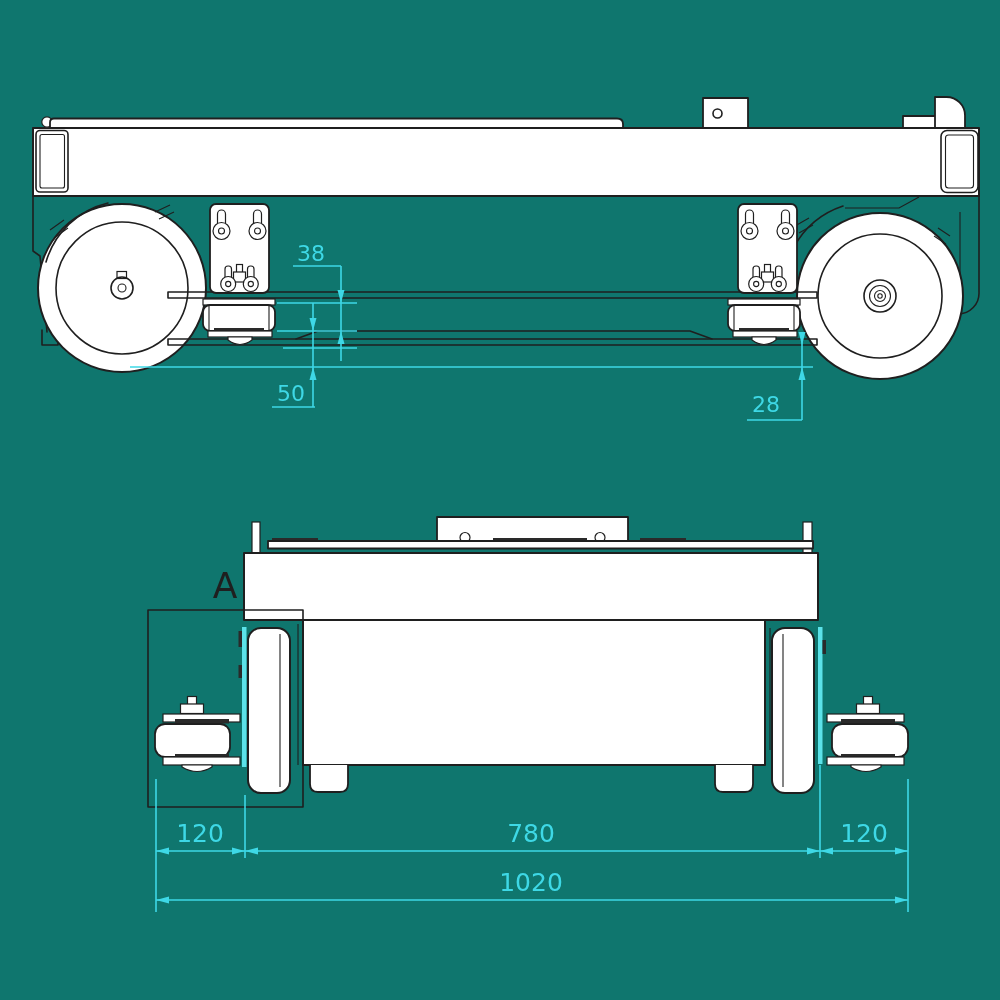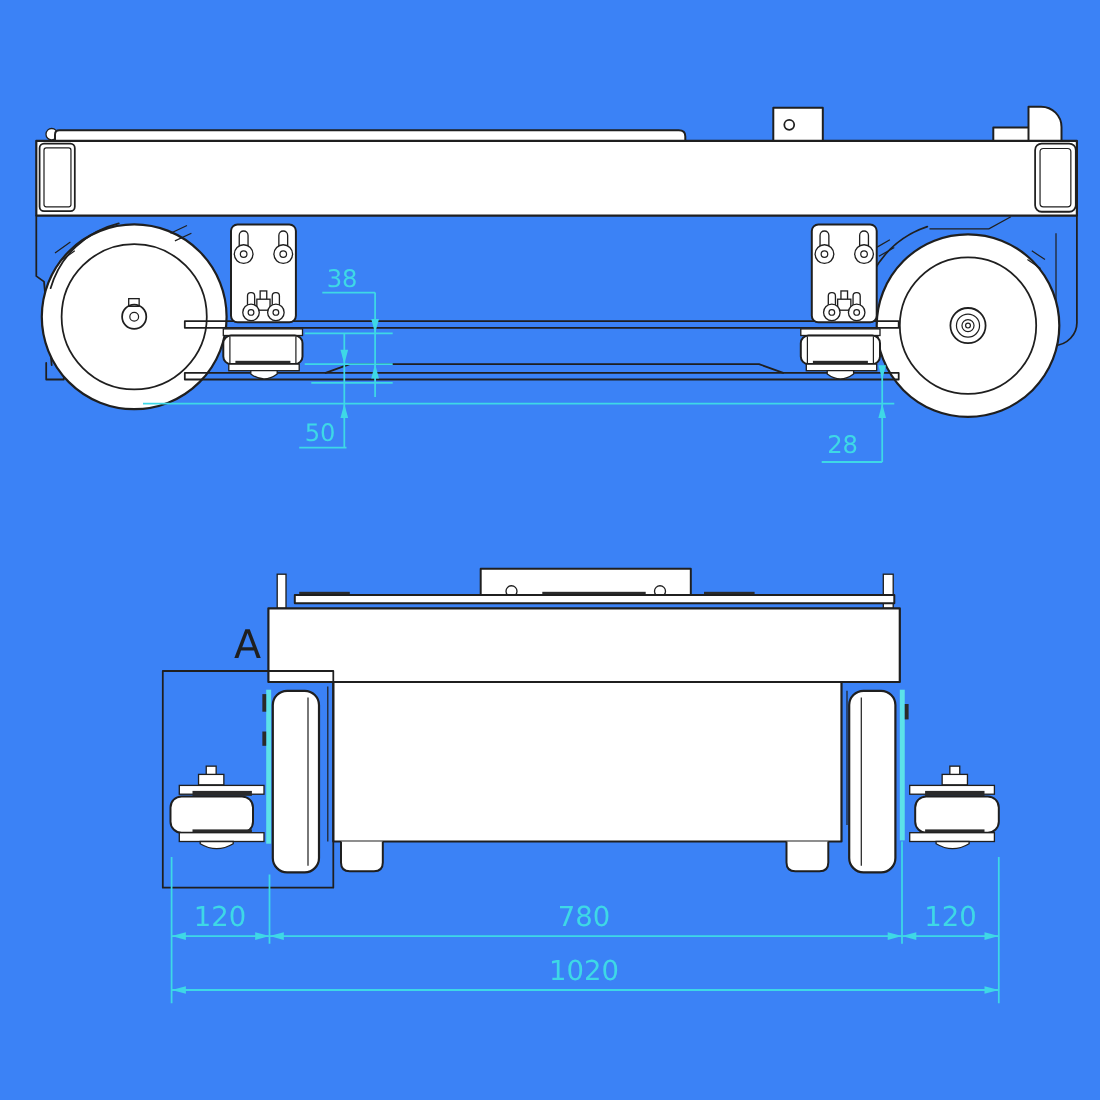--- a/index.html
+++ b/index.html
@@ -1,16 +1,16 @@
 <!DOCTYPE html>
 <html><head>
 <meta charset="utf-8">
 <style>
   html,body{margin:0;padding:0;background:#fff;}
-  .stage{width:1000px;height:1000px;position:relative;background:#3b82f6;font-family:"DejaVu Sans", sans-serif;}
+  .stage{width:1000px;height:1000px;position:relative;background:#0f766e;font-family:"DejaVu Sans", sans-serif;}
   
   .k  {stroke:#1f1f1f;fill:none;stroke-width:1.6;stroke-linecap:round;stroke-linejoin:round;}
   .kt {stroke:#1f1f1f;fill:none;stroke-width:1.1;}
   .kf {fill:#ffffff;stroke:#1f1f1f;stroke-width:1.8;stroke-linejoin:round;}
   .kf2{fill:#ffffff;stroke:#1f1f1f;stroke-width:2;stroke-linejoin:round;}
   .kft{fill:#ffffff;stroke:#1f1f1f;stroke-width:1.2;}
   .dk {fill:#2a2a2a;stroke:none;}
   
   .c  {stroke:#3ed8e6;fill:none;stroke-width:1.6;stroke-linecap:butt;}
   .ca {fill:#3ed8e6;stroke:none;}

